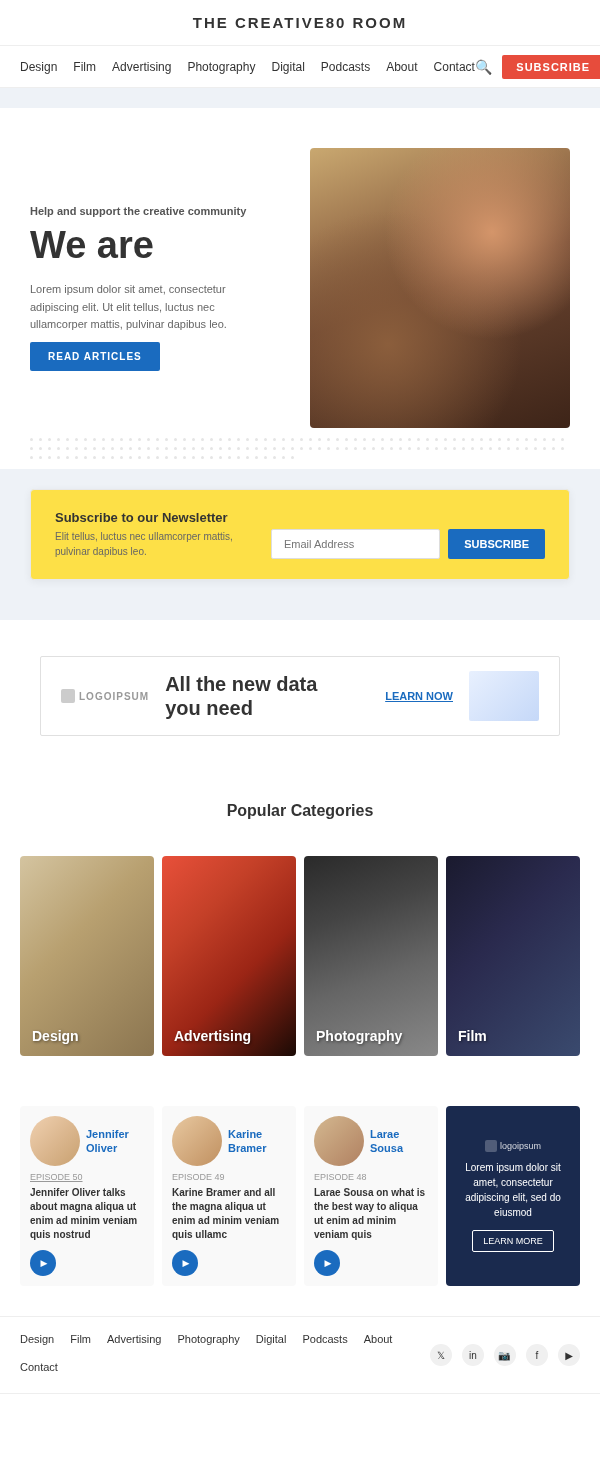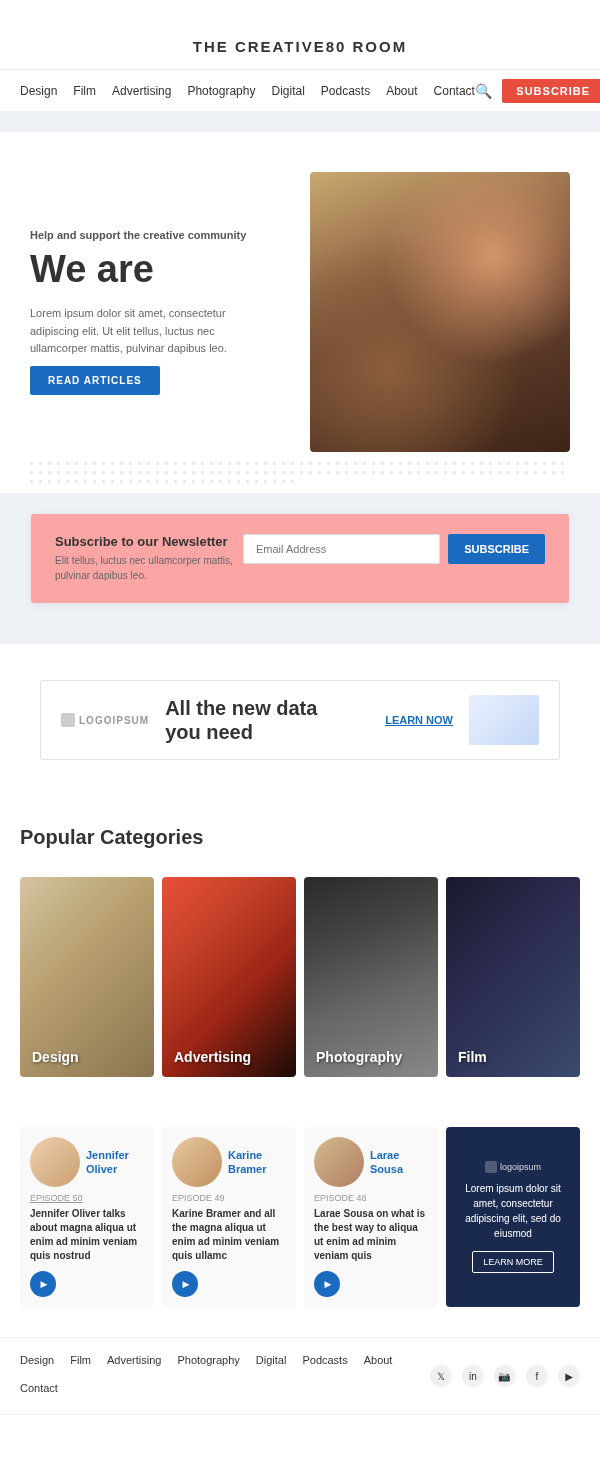--- a/index.html
+++ b/index.html
@@ -1,19 +1,19 @@
 <!DOCTYPE html>
 <html><head>
   <meta charset="utf-8">
   <style>
     * { box-sizing: border-box; margin: 0; padding: 0; }
     body { font-family: Arial, Helvetica, sans-serif; font-size: 13px; color: #333; background: #fff; width: 600px; }
     
     
-    .header { display: flex; align-items: flex-end; justify-content: center; padding: 14px 20px; border-bottom: 1px solid #eee; position: relative; margin-top: 24px; }
+    .header { display: flex; align-items: flex-end; justify-content: center; padding: 14px 20px; border-bottom: 1px solid #eee; position: relative; }
     .site-title { font-size: 15px; font-weight: 700; letter-spacing: 2px; text-transform: uppercase; }
     
     
     .nav { display: flex; align-items: center; padding: 0 20px; border-bottom: 1px solid #eee; height: 42px; }
     .nav-links { display: flex; gap: 16px; flex: 1; }
     .nav-link { font-size: 12px; color: #333; text-decoration: none; cursor: pointer; }
     .nav-actions { display: flex; align-items: center; gap: 10px; }
     .search-icon-btn { background: none; border: none; cursor: pointer; font-size: 14px; }
     .subscribe-btn { background: #e74c3c; color: #fff; border: none; padding: 6px 14px; font-size: 11px; font-weight: 700; letter-spacing: 1px; cursor: pointer; border-radius: 2px; }
     
@@ -25,21 +25,21 @@
     .hero-text { font-size: 11px; color: #666; line-height: 1.6; margin-bottom: 8px; max-width: 220px; }
     .read-articles-btn { background: #1a6bbf; color: #fff; border: none; padding: 9px 18px; font-size: 10px; font-weight: 700; letter-spacing: 1px; cursor: pointer; border-radius: 2px; text-transform: uppercase; }
     .hero-image { width: 260px; height: 280px; background: linear-gradient(135deg, #c8a47a 0%, #8b6a4e 30%, #5a4035 60%, #3a2820 100%); border-radius: 4px; flex-shrink: 0; overflow: hidden; position: relative; }
     .hero-image-inner { width: 100%; height: 100%; background: 
       radial-gradient(circle at 70% 30%, #d4956a 0%, transparent 40%),
       radial-gradient(circle at 30% 70%, #8b5e3c 0%, transparent 50%),
       linear-gradient(160deg, #c9a870 0%, #a07850 25%, #6b4530 50%, #3d2418 100%); }
     .hero-wrapper { background: #fff; }
     
     
-    .newsletter-banner { background: #fca5a5; border: 1px solid #e8e8e8; border-radius: 4px; margin: 20px 30px; padding: 20px 24px; display: flex; align-items: flex-start; gap: 8px; box-shadow: 0 2px 8px rgba(0,0,0,0.06); }
+    .newsletter-banner { background: #fde047; border: 1px solid #e8e8e8; border-radius: 4px; margin: 20px 30px; padding: 20px 24px; display: flex; align-items: flex-end; gap: 36px; box-shadow: 0 2px 8px rgba(0,0,0,0.06); }
     .newsletter-text { flex: 0 0 auto; }
     .newsletter-title { font-size: 13px; font-weight: 700; margin-bottom: 4px; }
     .newsletter-sub { font-size: 10px; color: #666; line-height: 1.5; max-width: 180px; }
     .newsletter-form { display: flex; flex: 1; gap: 8px; }
     .newsletter-input { flex: 1; border: 1px solid #ddd; padding: 8px 12px; font-size: 11px; color: #999; border-radius: 2px; }
     .newsletter-btn { background: #1a6bbf; color: #fff; border: none; padding: 8px 16px; font-size: 11px; font-weight: 700; cursor: pointer; border-radius: 2px; white-space: nowrap; }
     
     
     .section-bg { background: #eef2f7; padding: 20px 0; }
     
@@ -47,21 +47,21 @@
     .ad-banner { background: #fff; border: 1px solid #e0e0e0; margin: 20px 20px; padding: 14px 20px; display: flex; align-items: center; gap: 16px; border-radius: 2px; }
     .ad-logo { font-size: 10px; color: #999; font-weight: 700; letter-spacing: 1px; flex: 0 0 auto; display: flex; align-items: center; gap: 4px; }
     .ad-logo-icon { width: 14px; height: 14px; background: #ccc; border-radius: 2px; }
     .ad-text { flex: 1; }
     .ad-headline { font-size: 20px; font-weight: 800; line-height: 1.2; }
     .ad-cta { font-size: 11px; color: #1a6bbf; font-weight: 700; text-decoration: underline; cursor: pointer; flex: 0 0 auto; }
     .ad-image { width: 70px; height: 50px; background: linear-gradient(135deg, #e8f0fe 0%, #c5d8f8 100%); border-radius: 2px; flex-shrink: 0; }
     
     
     .section { padding: 30px 20px; }
-    .section-title { font-size: 20px; font-weight: 800; margin-bottom: 28px; }
+    .section-title { text-align: center; font-size: 16px; font-weight: 800; margin-bottom: 36px; }
     .categories-grid { display: grid; grid-template-columns: repeat(4, 1fr); gap: 8px; }
     .category-card { position: relative; height: 200px; border-radius: 4px; overflow: hidden; cursor: pointer; }
     .category-bg { width: 100%; height: 100%; }
     .cat-design { background: linear-gradient(135deg, #d4c4a0 0%, #b8a070 40%, #8b7550 100%); }
     .cat-advertising { background: linear-gradient(135deg, #e8503a 0%, #c44028 30%, #9b2515 60%, #1a0a05 100%); }
     .cat-photography { background: linear-gradient(160deg, #2a2a2a 0%, #444 30%, #666 60%, #888 100%); }
     .cat-film { background: linear-gradient(135deg, #1a1a2e 0%, #2a2a4e 40%, #3a4a6e 100%); }
     .category-label { position: absolute; bottom: 12px; left: 12px; color: #fff; font-size: 14px; font-weight: 700; text-shadow: 1px 1px 3px rgba(0,0,0,0.5); }
     
     

